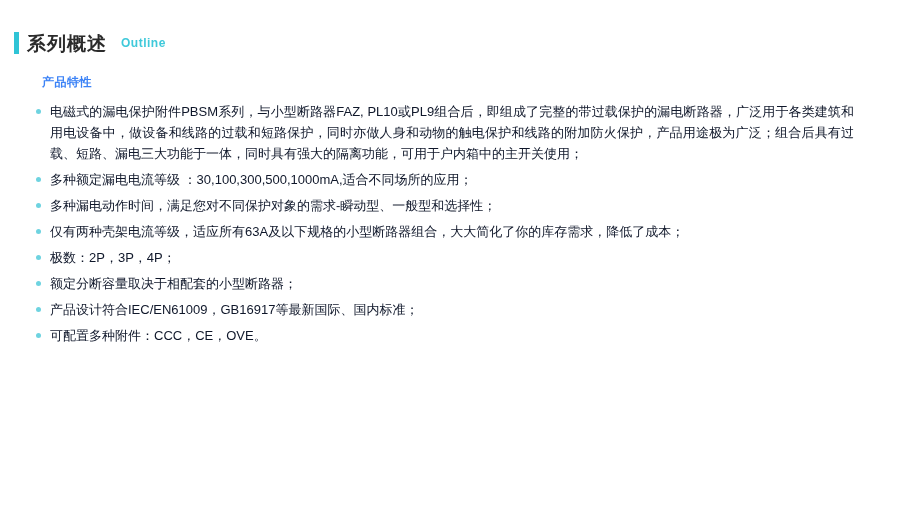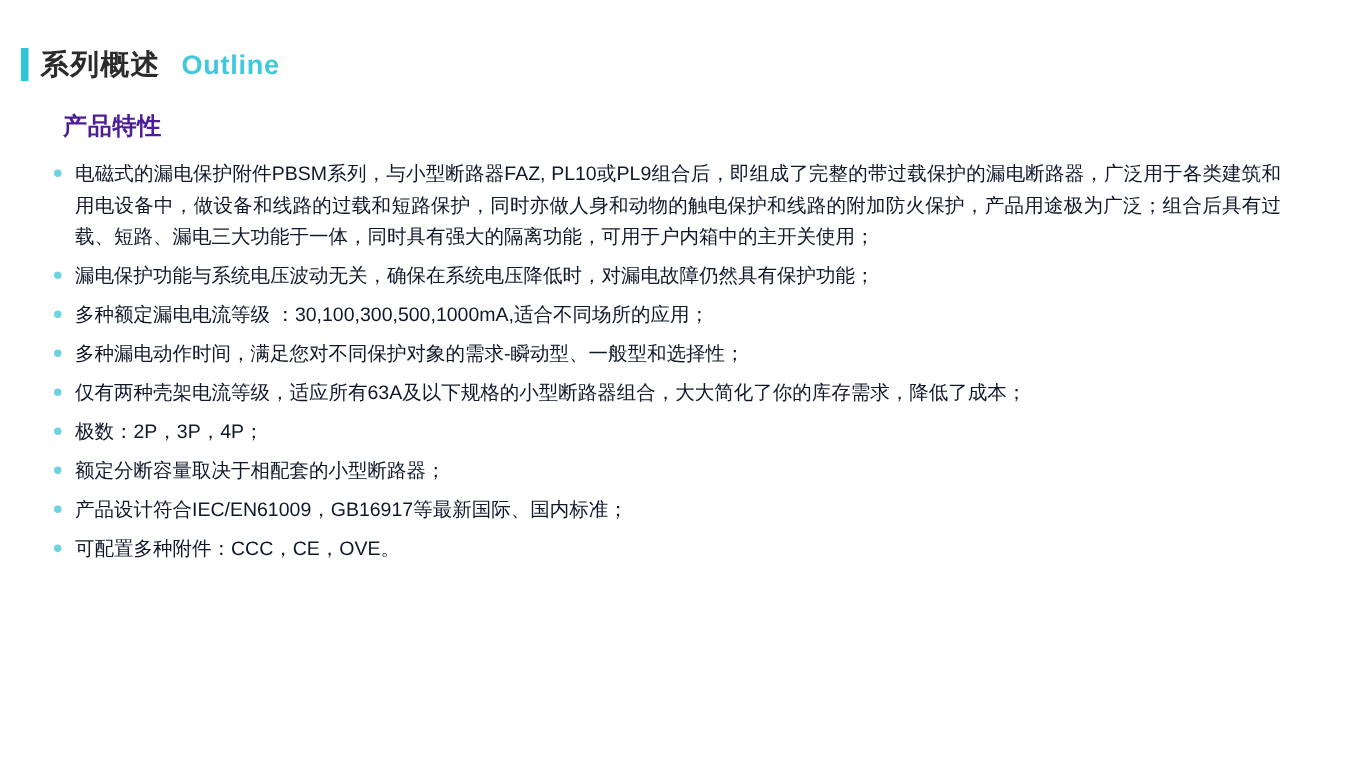--- a/index.html
+++ b/index.html
@@ -33,34 +33,34 @@
     flex: none;
   }
   .header-title-cn {
     font-size: 19px;
     font-weight: bold;
     color: #2b2b2b;
     letter-spacing: 1px;
     line-height: 1;
   }
   .header-title-en {
-    font-size: 18px;
+    font-size: 12px;
     color: #3fc9da;
     margin-left: 14px;
     font-weight: bold;
     letter-spacing: 0.5px;
     line-height: 1;
   }
   .content {
     padding: 20px 34px 0 34px;
   }
   .subtitle {
-    font-size: 16px;
+    font-size: 12px;
     font-weight: bold;
-    color: #4c1d95;
+    color: #3b82f6;
     margin: 0 0 10px 8px;
     letter-spacing: 0.5px;
   }
   ul.bullets {
     list-style: none;
     margin: 0;
     padding: 0;
   }
   ul.bullets li {
     position: relative;
@@ -97,24 +97,20 @@
 
   <div class="content">
     <div class="subtitle">产品特性</div>
     <ul class="bullets">
       <li>
         <span class="dot"></span>
         <span class="text">电磁式的漏电保护附件PBSM系列，与小型断路器FAZ, PL10或PL9组合后，即组成了完整的带过载保护的漏电断路器，广泛用于各类建筑和用电设备中，做设备和线路的过载和短路保护，同时亦做人身和动物的触电保护和线路的附加防火保护，产品用途极为广泛；组合后具有过载、短路、漏电三大功能于一体，同时具有强大的隔离功能，可用于户内箱中的主开关使用；</span>
       </li>
       <li>
         <span class="dot"></span>
-        <span class="text">漏电保护功能与系统电压波动无关，确保在系统电压降低时，对漏电故障仍然具有保护功能；</span>
-      </li>
-      <li>
-        <span class="dot"></span>
         <span class="text">多种额定漏电电流等级 ：30,100,300,500,1000mA,适合不同场所的应用；</span>
       </li>
       <li>
         <span class="dot"></span>
         <span class="text">多种漏电动作时间，满足您对不同保护对象的需求-瞬动型、一般型和选择性；</span>
       </li>
       <li>
         <span class="dot"></span>
         <span class="text">仅有两种壳架电流等级，适应所有63A及以下规格的小型断路器组合，大大简化了你的库存需求，降低了成本；</span>
       </li>

